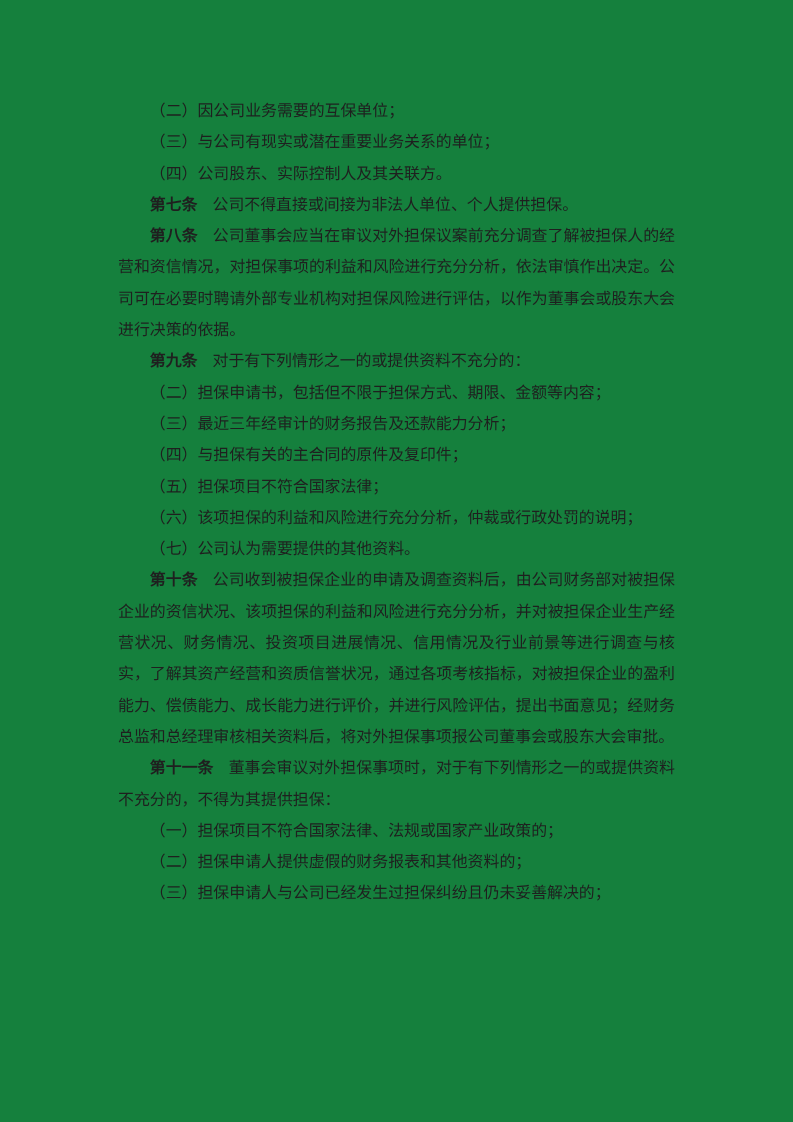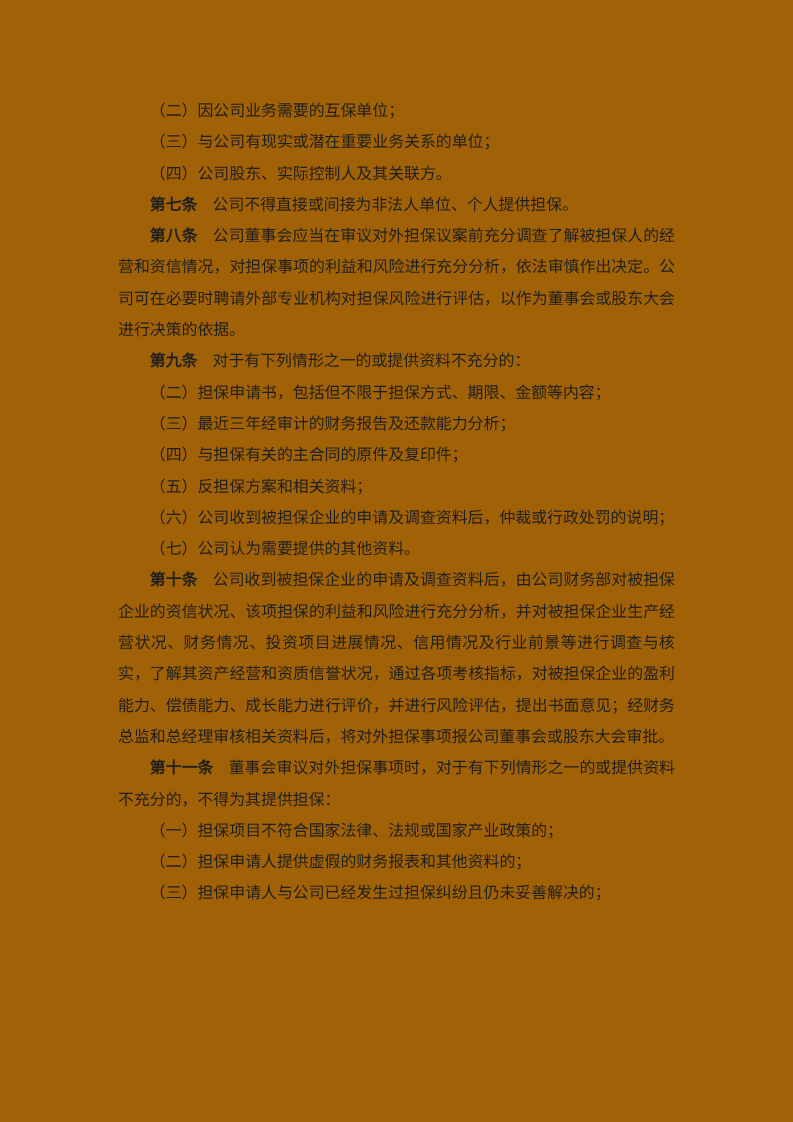--- a/index.html
+++ b/index.html
@@ -4,21 +4,21 @@
 <style>
   html, body {
     margin: 0;
     padding: 0;
     background: #ffffff;
   }
   .page {
     position: relative;
     width: 793px;
     height: 1122px;
-    background: #a16207;
+    background: #15803d;
     overflow: hidden;
     font-family: "Liberation Serif", "DejaVu Serif", serif;
   }
   .doc-body {
     position: absolute;
     top: 95px;
     left: 118px;
     width: 557px;
   }
   .para {
@@ -45,22 +45,22 @@
   <div class="doc-body">
       <p class="para"><span>（二）因公司业务需要的互保单位；</span></p>
       <p class="para"><span>（三）与公司有现实或潜在重要业务关系的单位；</span></p>
       <p class="para"><span>（四）公司股东、实际控制人及其关联方。</span></p>
       <p class="para"><b class="article-num">第七条</b><span>公司不得直接或间接为非法人单位、个人提供担保。</span></p>
       <p class="para"><b class="article-num">第八条</b><span>公司董事会应当在审议对外担保议案前充分调查了解被担保人的经营和资信情况，对担保事项的利益和风险进行充分分析，依法审慎作出决定。公司可在必要时聘请外部专业机构对担保风险进行评估，以作为董事会或股东大会进行决策的依据。</span></p>
       <p class="para"><b class="article-num">第九条</b><span>对于有下列情形之一的或提供资料不充分的：</span></p>
       <p class="para"><span>（二）担保申请书，包括但不限于担保方式、期限、金额等内容；</span></p>
       <p class="para"><span>（三）最近三年经审计的财务报告及还款能力分析；</span></p>
       <p class="para"><span>（四）与担保有关的主合同的原件及复印件；</span></p>
-      <p class="para"><span>（五）反担保方案和相关资料；</span></p>
-      <p class="para"><span>（六）公司收到被担保企业的申请及调查资料后，仲裁或行政处罚的说明；</span></p>
+      <p class="para"><span>（五）担保项目不符合国家法律；</span></p>
+      <p class="para"><span>（六）该项担保的利益和风险进行充分分析，仲裁或行政处罚的说明；</span></p>
       <p class="para"><span>（七）公司认为需要提供的其他资料。</span></p>
       <p class="para"><b class="article-num">第十条</b><span>公司收到被担保企业的申请及调查资料后，由公司财务部对被担保企业的资信状况、该项担保的利益和风险进行充分分析，并对被担保企业生产经营状况、财务情况、投资项目进展情况、信用情况及行业前景等进行调查与核实，了解其资产经营和资质信誉状况，通过各项考核指标，对被担保企业的盈利能力、偿债能力、成长能力进行评价，并进行风险评估，提出书面意见；经财务总监和总经理审核相关资料后，将对外担保事项报公司董事会或股东大会审批。</span></p>
       <p class="para"><b class="article-num">第十一条</b><span>董事会审议对外担保事项时，对于有下列情形之一的或提供资料不充分的，不得为其提供担保：</span></p>
       <p class="para"><span>（一）担保项目不符合国家法律、法规或国家产业政策的；</span></p>
       <p class="para"><span>（二）担保申请人提供虚假的财务报表和其他资料的；</span></p>
       <p class="para"><span>（三）担保申请人与公司已经发生过担保纠纷且仍未妥善解决的；</span></p>
     </div>
 </div>
 
 </body></html>

